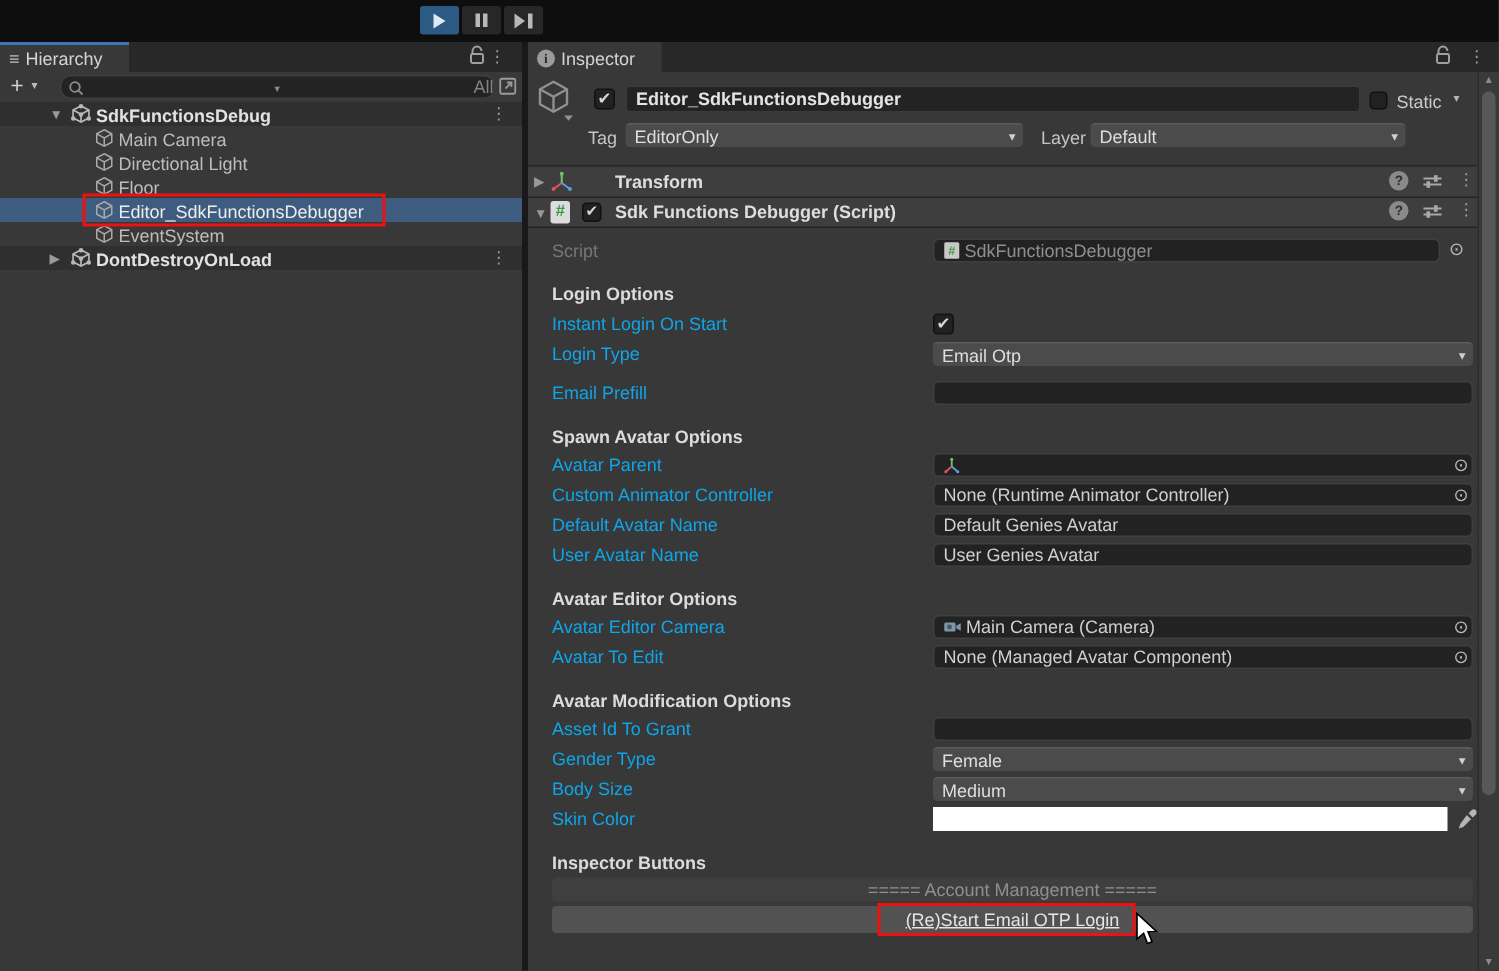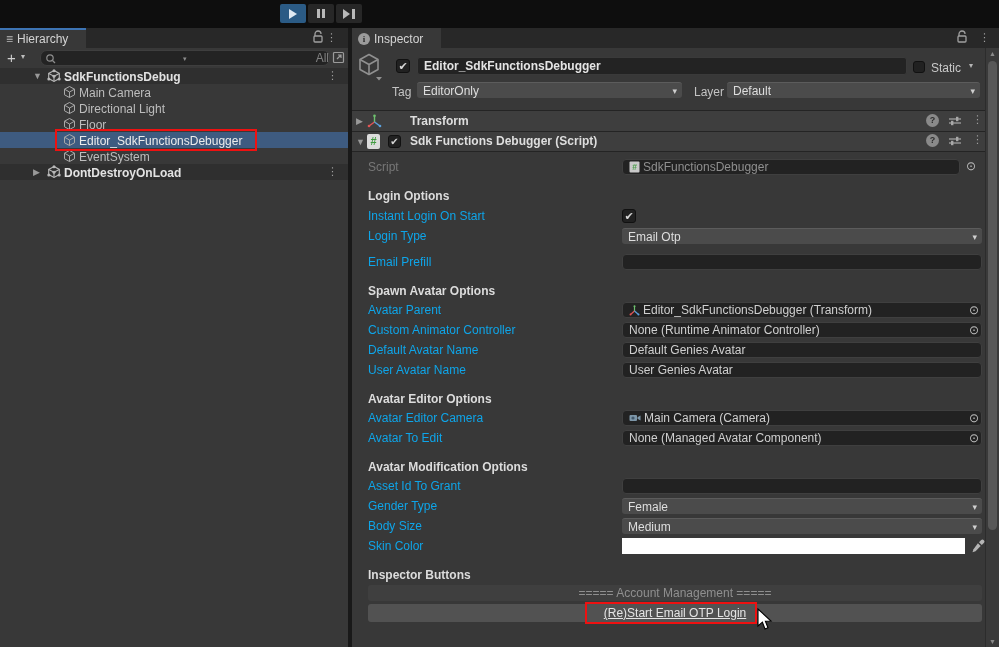--- a/index.html
+++ b/index.html
@@ -59,21 +59,21 @@
   #go-check { position:absolute; left:44px; top:11px; width:14px; height:14px; font-size:11px; line-height:13px; }
   #static-check { position:absolute; left:561px; top:13px; width:12px; height:12px; }
   #static-label { position:absolute; left:579px; top:13px; color:#c9c9c9; }
   #static-caret { position:absolute; left:617px; top:13px; font-size:8px; color:#b5b5b5; }
   #tag-label { position:absolute; left:40px; top:37px; }
   #layer-label { position:absolute; left:342px; top:37px; }
   .dropdown { background:#4b4b4b; border-radius:3px; border-top:1px solid #5c5c5c; color:#dedede;
     height:16px; padding:1px 0 0 6px; position:relative; }
   .dropdown .dd-caret { position:absolute; right:5px; top:3px; font-size:9px; color:#cfcfcf; }
   #tag-dd { position:absolute; left:65px; top:34px; width:265px; }
-  #layer-dd { position:absolute; left:375px; top:34px; width:253px; }
+  #layer-dd { position:absolute; left:375px; top:34px; width:210px; }
 
   .comp-header { position:absolute; left:0; width:633px; background:#3e3e3e;
     border-top:1px solid #242424; border-bottom:1px solid #242424; }
   #transform-header { top:62px; height:22px; }
   #script-header { top:84px; height:20px; border-top:none; }
   .comp-header .c-arrow { position:absolute; left:4px; top:5px; font-size:9px; color:#999; }
   .comp-header .c-label { position:absolute; left:58px; top:3px; font-weight:bold; color:#dedede; }
   #script-header .c-label { top:2px; }
   .comp-header .c-icon { position:absolute; left:15px; top:3px; }
   .c-help { position:absolute; left:574px; top:3px; width:13px; height:13px; border-radius:50%;
@@ -381,21 +381,20 @@
               <span>
                 <svg width="11" height="11" viewBox="0 0 11 11">
                   <line x1="5.5" y1="6" x2="5.5" y2="1" stroke="#6fc26f" stroke-width="1.2"></line>
                   <line x1="5.5" y1="6" x2="1.5" y2="9.5" stroke="#e05555" stroke-width="1.2"></line>
                   <line x1="5.5" y1="6" x2="9.5" y2="9.5" stroke="#5aa0dc" stroke-width="1.2"></line>
                   <circle cx="5.5" cy="1.2" r="1" fill="#6fc26f"></circle>
                   <circle cx="1.5" cy="9.5" r="1" fill="#e05555"></circle>
                   <circle cx="9.5" cy="9.5" r="1" fill="#5aa0dc"></circle>
                 </svg>
               </span>
-              <span>Editor_SdkFunctionsDebugger (Transform)</span>
               <span class="picker">⊙</span>
             </div>
           </div>
         </div>
         <div class="f-row">
           <span class="f-label">Custom Animator Controller</span>
           <div class="f-val">
             <div class="field objfield">
               <span>None (Runtime Animator Controller)</span>
               <span class="picker">⊙</span>

